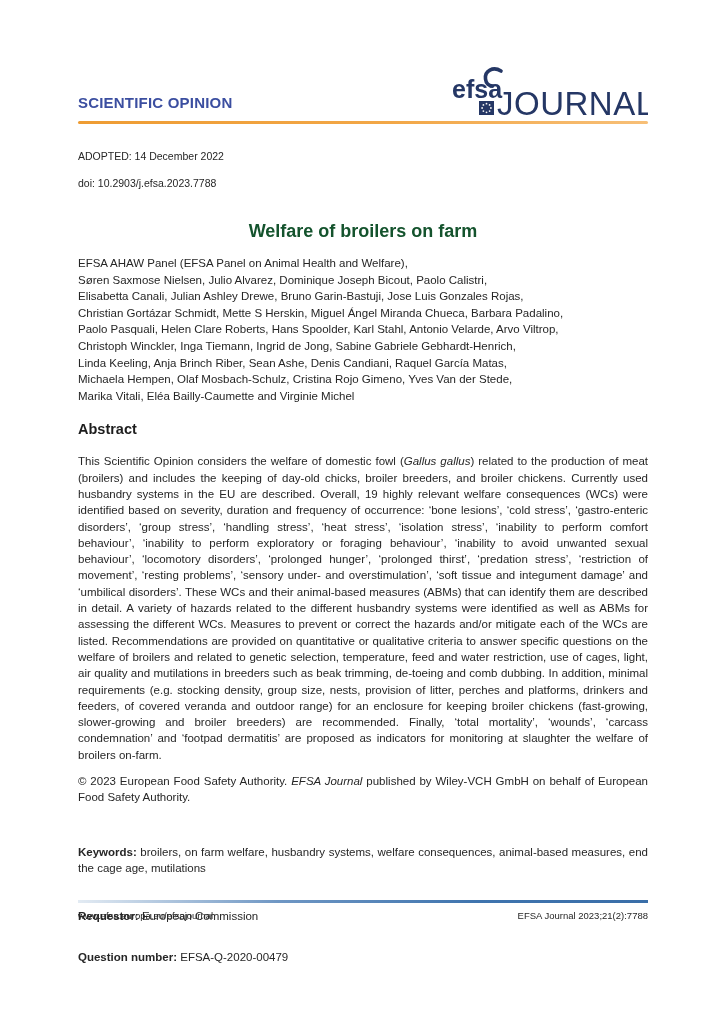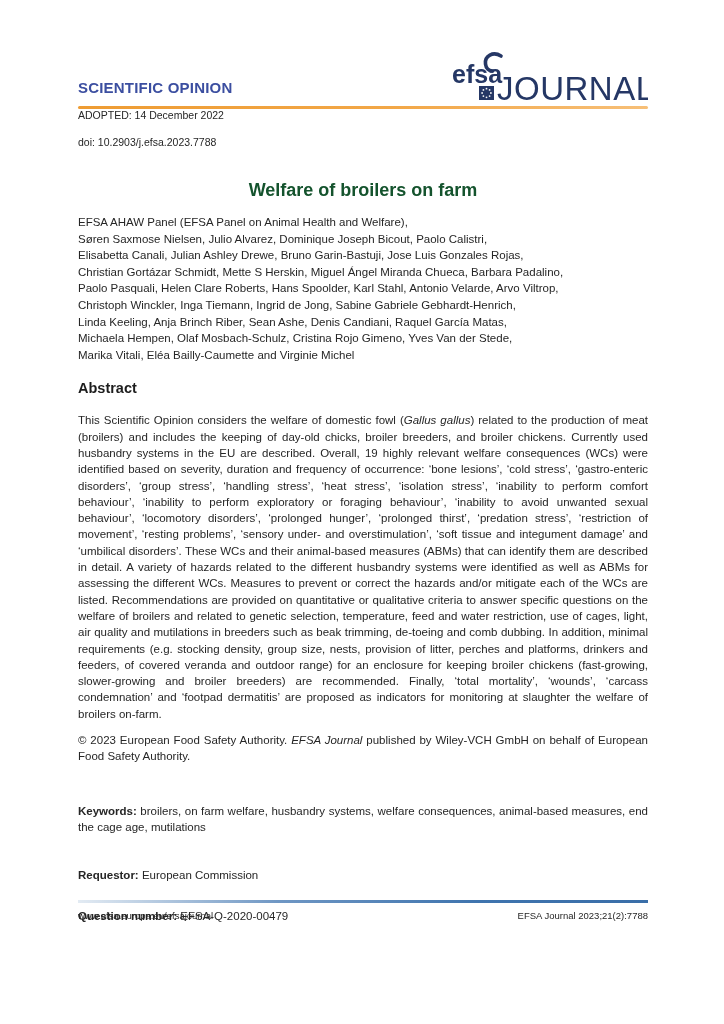--- a/index.html
+++ b/index.html
@@ -12,40 +12,40 @@
     background: #ffffff;
     overflow: hidden;
   }
   .content { padding: 0 76px 0 78px; }
 
   
   .header-row {
     display: flex;
     justify-content: space-between;
     align-items: flex-end;
-    padding-top: 50px;
+    padding-top: 65px;
   }
   .section-label {
     font-size: 15px;
     font-weight: bold;
     letter-spacing: 0.2px;
     color: #3b4ea0;
     padding-bottom: 4px;
   }
   .logo { display: flex; align-items: flex-end; }
   .orange-rule {
     height: 3px;
     margin-top: 6px;
     background: linear-gradient(to right, #ee9c33, #f2a747 55%, #f7bf77);
     border-radius: 2px;
   }
 
   
   .meta-line { font-size: 10.5px; color: #262626; }
-  .meta-adopted { }
+  .meta-adopted { margin-top: 26px; }
   .meta-doi { margin-top: 15px; }
 
   
   .doc-title {
     margin-top: 32px;
     text-align: center;
     font-size: 18px;
     font-weight: bold;
     color: #14532d;
   }

